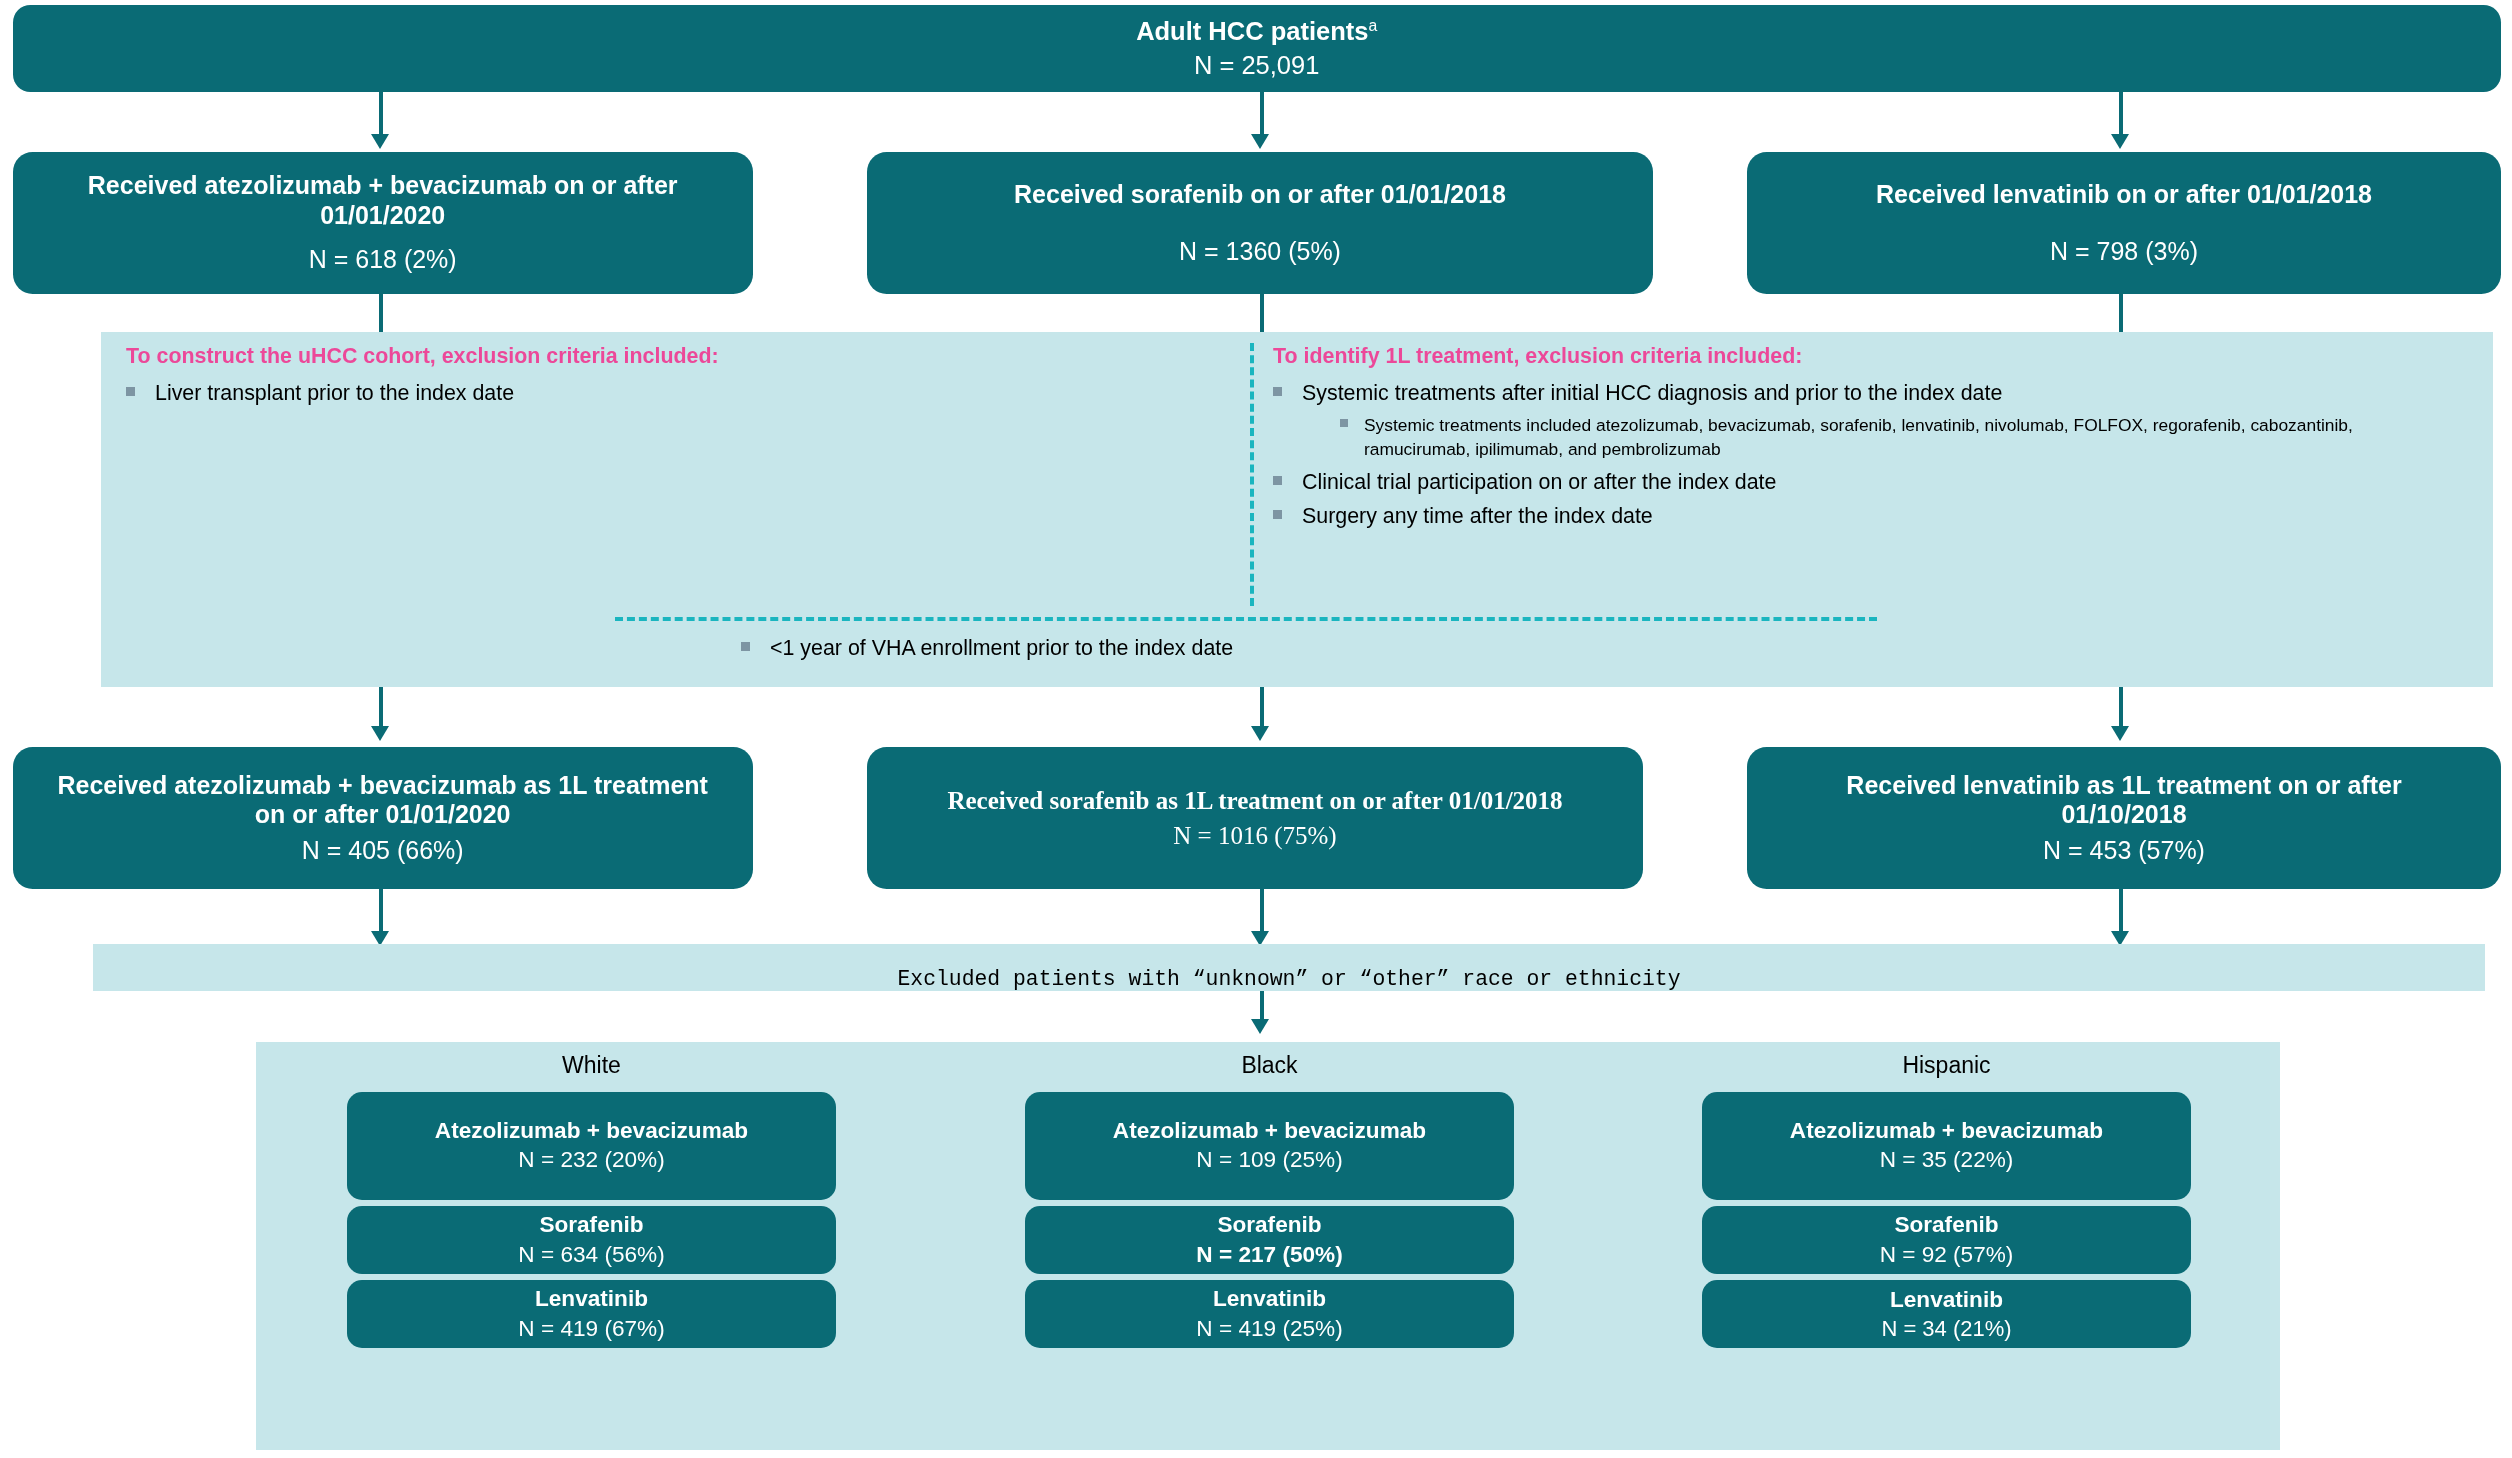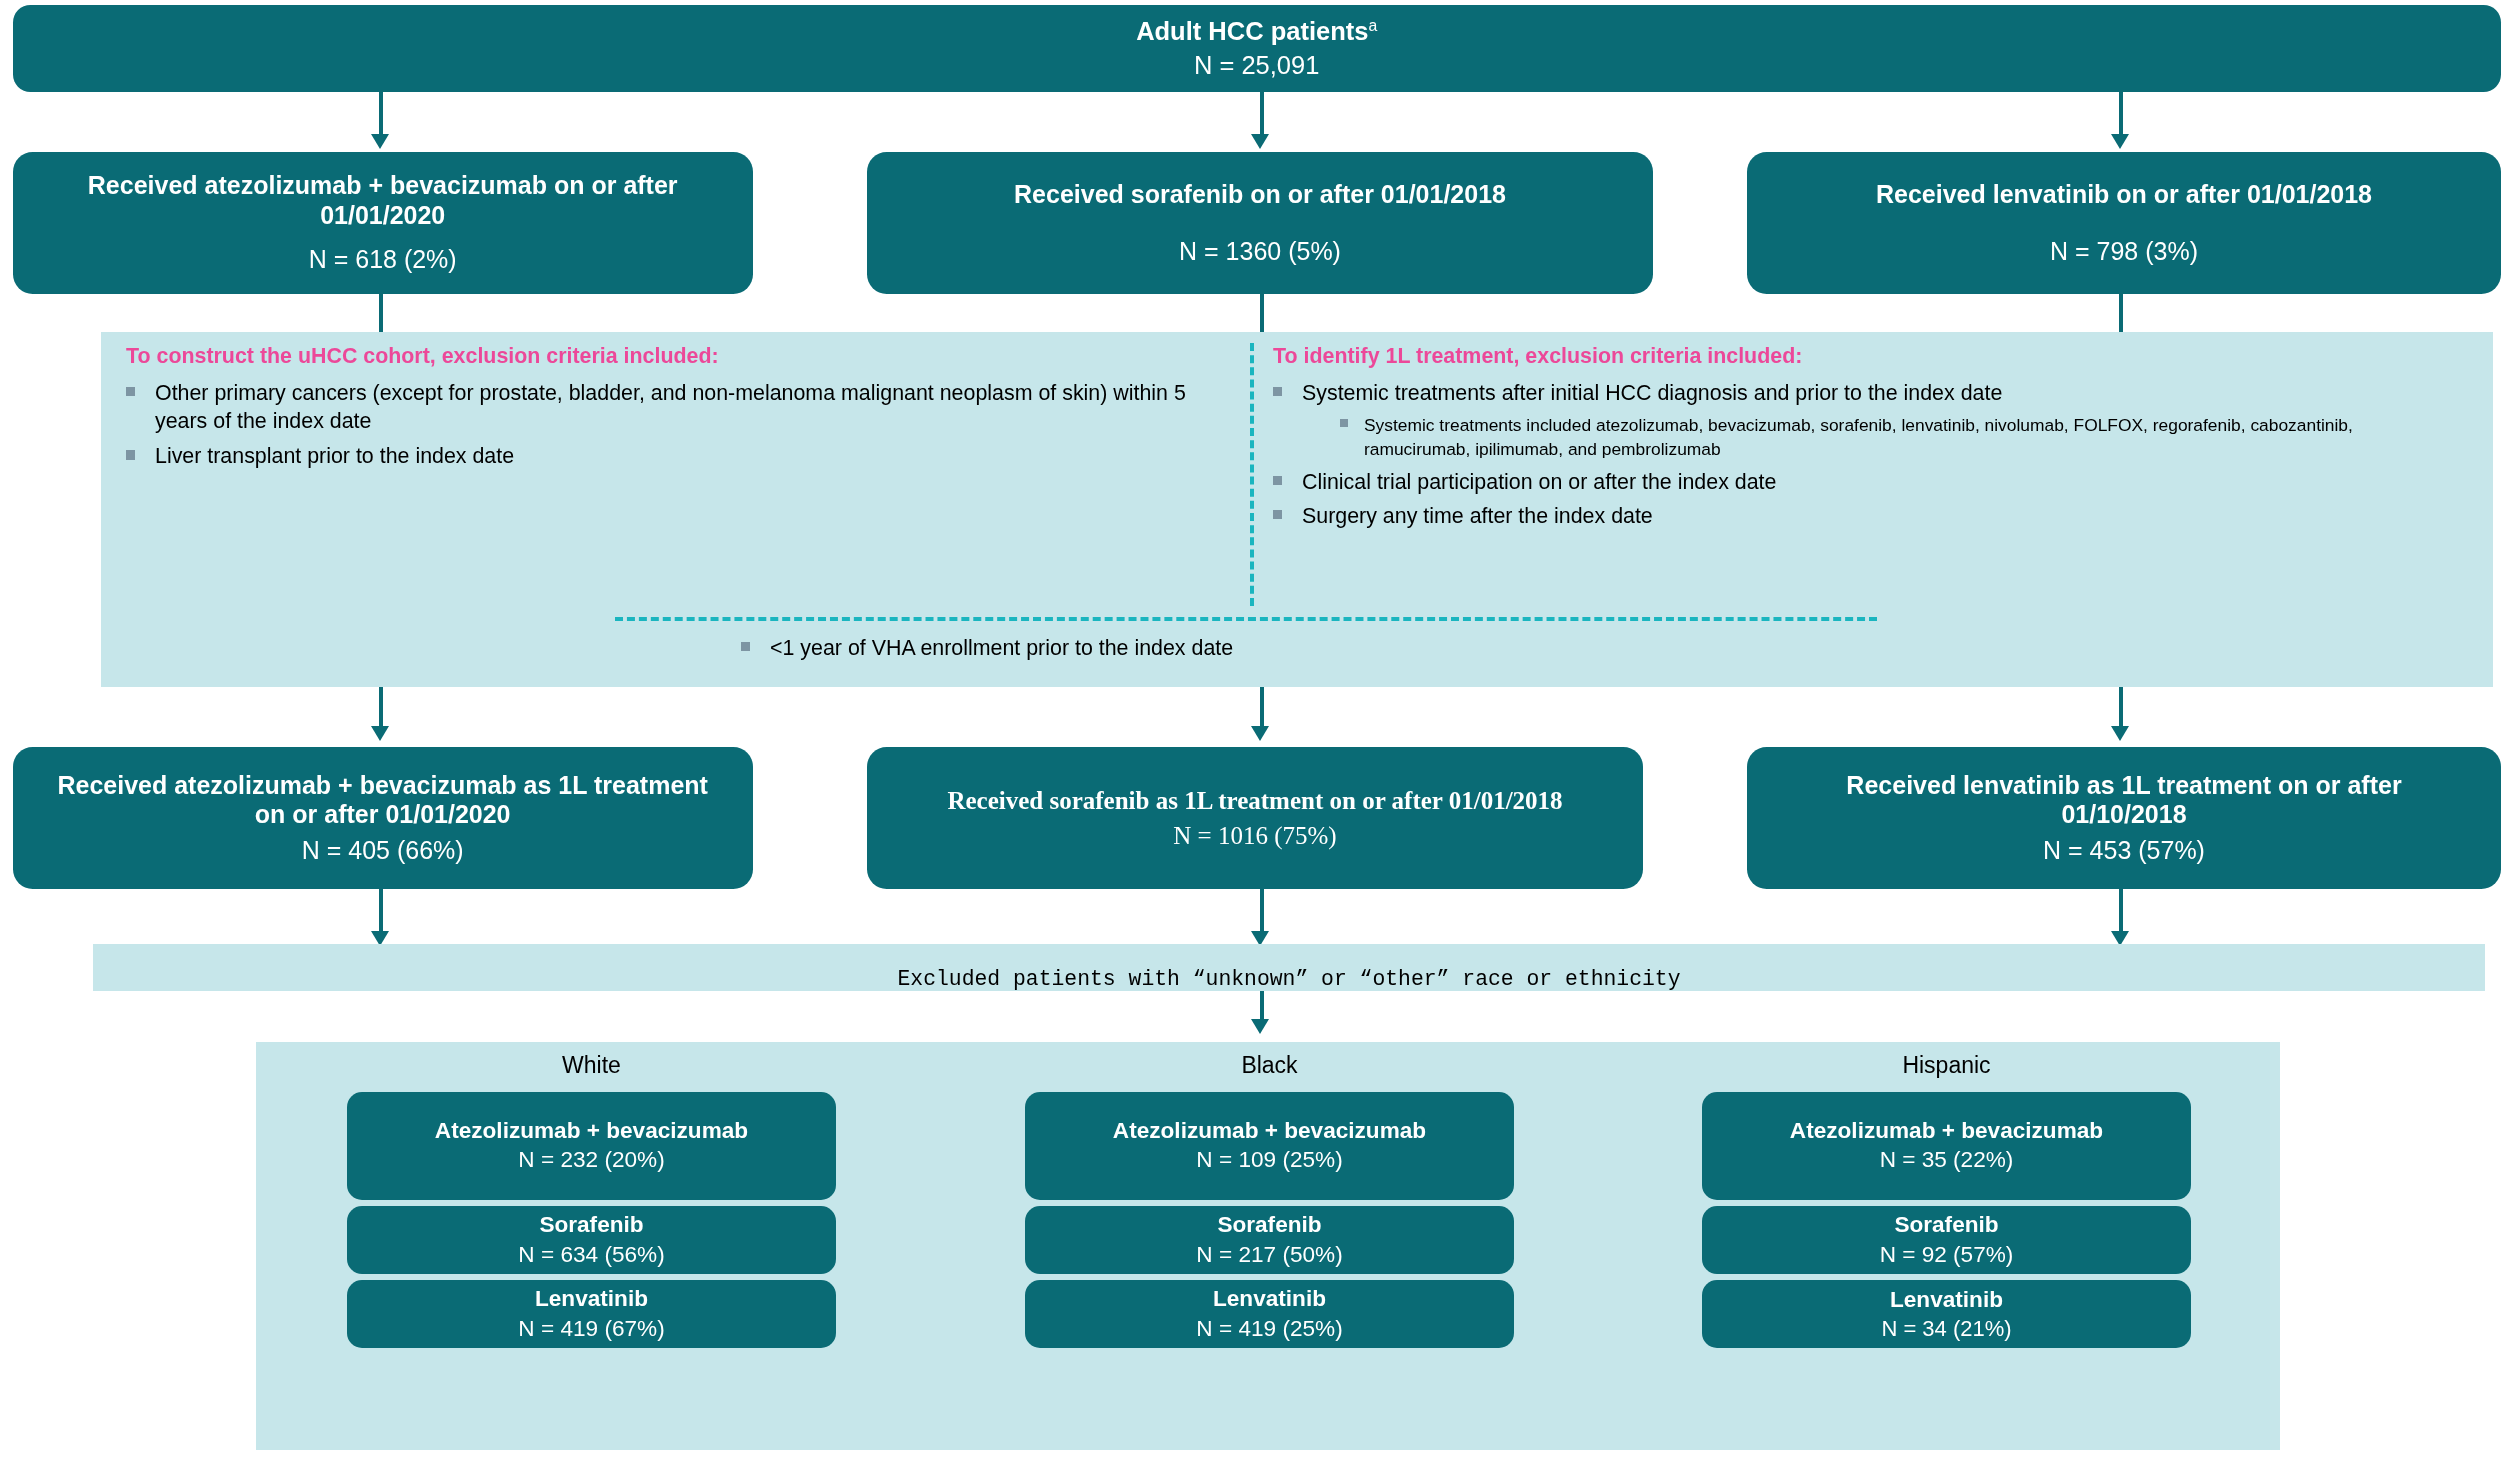--- a/index.html
+++ b/index.html
@@ -112,21 +112,20 @@
 <div class="vline" style="left:2119px;top:293px;height:394px;"></div>
 <div class="vline" style="left:2119px;top:687px;height:43px;"></div>
 <div class="arrowhead" style="left:2111px;top:726px;"></div>
 
 <div class="abs lightpanel" style="left:101px;top:332px;width:2392px;height:355px;"></div>
 
 <div class="abs" style="left:126px;top:343px;width:1117px;">
   <div class="critHead">To construct the uHCC cohort, exclusion criteria included:</div>
   <div class="critItem" style="margin-top:8px;padding-left:29px;width:1077px;">
     <span class="sqb lvl1"></span>
-    <span>Other primary cancers (except for prostate, bladder, and non-melanoma malignant neoplasm of skin) within 5 years of the index date</span>
   </div>
   <div class="critItem" style="margin-top:7px;padding-left:29px;">
     <span class="sqb lvl1"></span>
     <span>Liver transplant prior to the index date</span>
   </div>
 </div>
 
 <div class="dashedV" style="left:1250px;top:343px;height:263px;"></div>
 
 <div class="abs" style="left:1273px;top:343px;width:1192px;">
@@ -206,21 +205,21 @@
 </div>
 
 <div class="abs" style="left:934px;top:1052px;width:671px;">
   <div class="colHead">Black</div>
   <div class="tealbox" style="margin:12.7px auto 0;width:489px;height:108px;border-radius:15px;">
     <div class="ttl" style="font-size:22.6px;max-width:347px;">Atezolizumab + bevacizumab</div>
     <div class="nline" style="font-size:22.6px;margin-top:2.9px;">N = 109 (25%)</div>
   </div>
   <div class="tealbox" style="margin:6.4px auto 0;width:489px;height:68px;border-radius:15px;">
     <div class="ttl" style="font-size:22.6px;">Sorafenib</div>
-    <div class="nline" style="font-size:22.6px;margin-top:2.9px;">N = 217 (50%)</div>
+    <div class="nline" style="font-size:22.6px;margin-top:2.9px;font-weight:bold;">N = 217 (50%)</div>
   </div>
   <div class="tealbox" style="margin:6.4px auto 0;width:489px;height:68px;border-radius:15px;">
     <div class="ttl" style="font-size:22.6px;">Lenvatinib</div>
     <div class="nline" style="font-size:22.6px;margin-top:2.9px;">N = 419 (25%)</div>
   </div>
 </div>
 
 <div class="abs" style="left:1611px;top:1052px;width:671px;">
   <div class="colHead">Hispanic</div>
   <div class="tealbox" style="margin:12.7px auto 0;width:489px;height:108px;border-radius:15px;">

